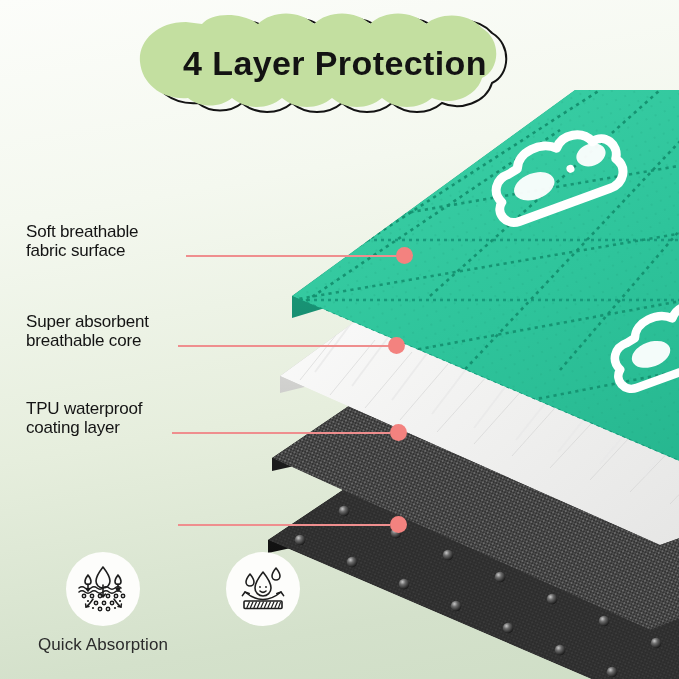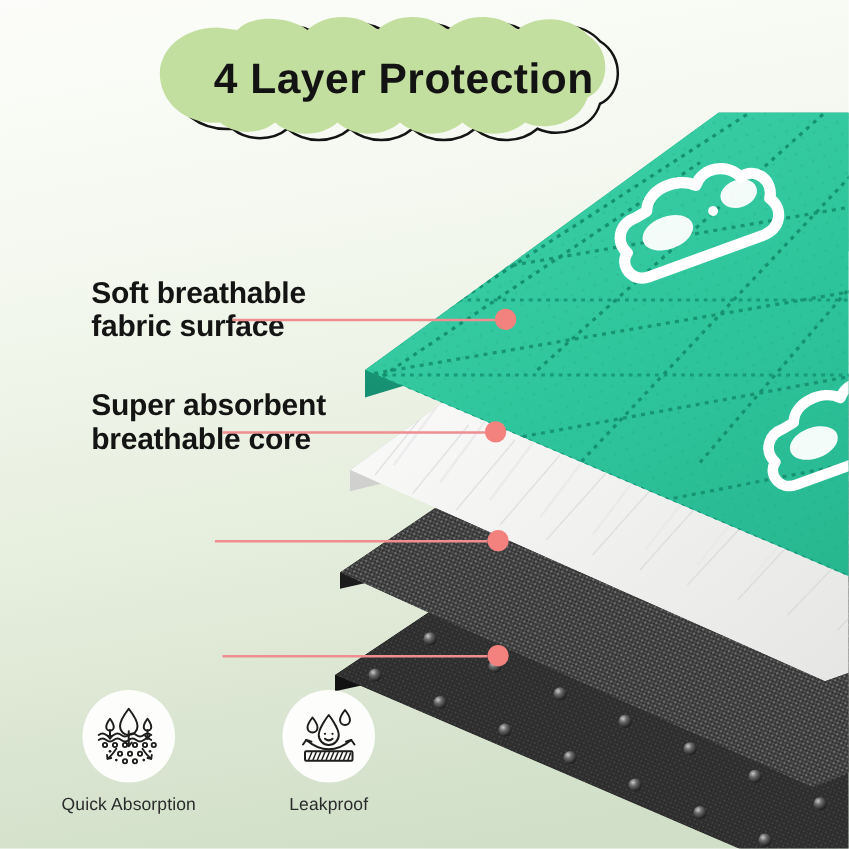--- a/index.html
+++ b/index.html
@@ -7,46 +7,46 @@
     width:679px;height:679px;overflow:hidden;
     font-family:"Liberation Sans", sans-serif;
     background:#ffffff;
   }
   #stage{
     position:relative;width:679px;height:679px;overflow:hidden;
     background:linear-gradient(170deg,#fcfdfa 0%,#f4f8ef 28%,#e6eedd 58%,#d4e1cb 86%,#cfdec6 100%);
   }
 
   
-  #title-badge{position:absolute;left:104px;top:8px;width:450px;height:108px;}
+  #title-badge{position:absolute;left:116px;top:8px;width:450px;height:108px;}
   #title-badge svg{position:absolute;left:0;top:0;}
   #title-text{
     position:absolute;left:0;top:0;width:450px;height:108px;
     display:flex;align-items:center;justify-content:center;
     font-size:34px;font-weight:bold;color:#131313;
     letter-spacing:.4px;
     transform:translate(-6px,1px);
   }
 
   
   #layers{position:absolute;left:0;top:0;width:679px;height:679px;}
 
   
   .leader{position:absolute;height:2px;background:#ef8e8e;}
   .leader-dot{position:absolute;width:17px;height:17px;border-radius:50%;background:#f3827f;}
-  .callout{position:absolute;color:#141414;font-weight:bold;font-size:24px;line-height:1.12;letter-spacing:-.2px;white-space:pre-line;margin-left:47px;}
+  .callout{position:absolute;color:#141414;font-weight:normal;font-size:17px;line-height:1.12;letter-spacing:-.2px;white-space:pre-line;}
 
   
   #features{position:absolute;left:28px;top:552px;width:330px;height:120px;}
   .feature{position:absolute;width:150px;text-align:center;}
   .feature-circle{
     width:74px;height:74px;border-radius:50%;background:#fdfdfb;
     margin:0 auto;display:flex;align-items:center;justify-content:center;
   }
-  .feature-label{margin-top:9px;font-size:14px;color:#2b2b2b;letter-spacing:.1px;}
+  .feature-label{margin-top:9px;font-size:17px;color:#2b2b2b;letter-spacing:.1px;}
 </style>
 </head>
 <body>
 
 <div id="stage">
 
   <svg id="layers" viewBox="0 0 679 679">
     <defs>
 
       <pattern id="quiltDots" width="10" height="10" patternUnits="userSpaceOnUse" patternTransform="rotate(-24)">
@@ -302,20 +302,22 @@
   <div class="callout" style="left:26px;top:222px;">Soft breathable
 fabric surface</div>
   <div class="leader" style="left:186px;top:255px;width:212px;"></div>
   <div class="leader-dot" style="left:396px;top:247px;"></div>
 
   <div class="callout" style="left:26px;top:312px;">Super absorbent
 breathable core</div>
   <div class="leader" style="left:178px;top:345px;width:212px;"></div>
   <div class="leader-dot" style="left:388px;top:337px;"></div>
 
+  <div class="callout" style="left:26px;top:399px;">TPU waterproof
+coating layer</div>
   <div class="leader" style="left:172px;top:432px;width:218px;"></div>
   <div class="leader-dot" style="left:390px;top:424px;"></div>
 
   <div class="leader" style="left:178px;top:524px;width:212px;"></div>
   <div class="leader-dot" style="left:390px;top:516px;"></div>
 
   <div id="features">
 
     <div class="feature" style="left:0px;top:0px;">
       <div class="feature-circle">
@@ -382,17 +384,16 @@
             <path d="M21.5,44.6 L23.9,39"></path>
               <path d="M25,44.6 L27.4,39"></path>
               <path d="M28.5,44.6 L30.9,39"></path>
             <path d="M32,44.6 L34.4,39"></path>
               <path d="M35.5,44.6 L37.9,39"></path>
               <path d="M39,44.6 L41.4,39"></path>
             <path d="M42.5,44.6 L44.4,39.5"></path>
           </g>
         </svg>
       </div>
-      <div class="feature-label">Leakproof</div>
     </div>
 
   </div>
 </div>
 
 </body></html>

